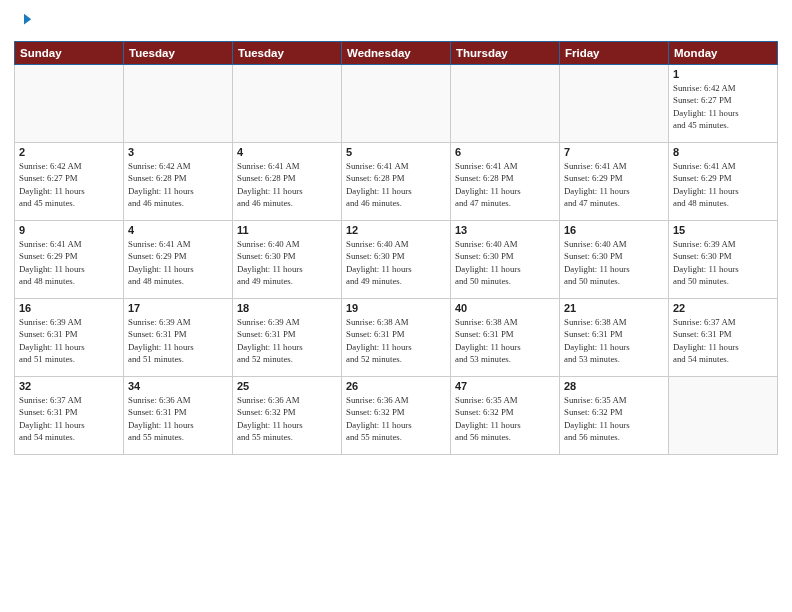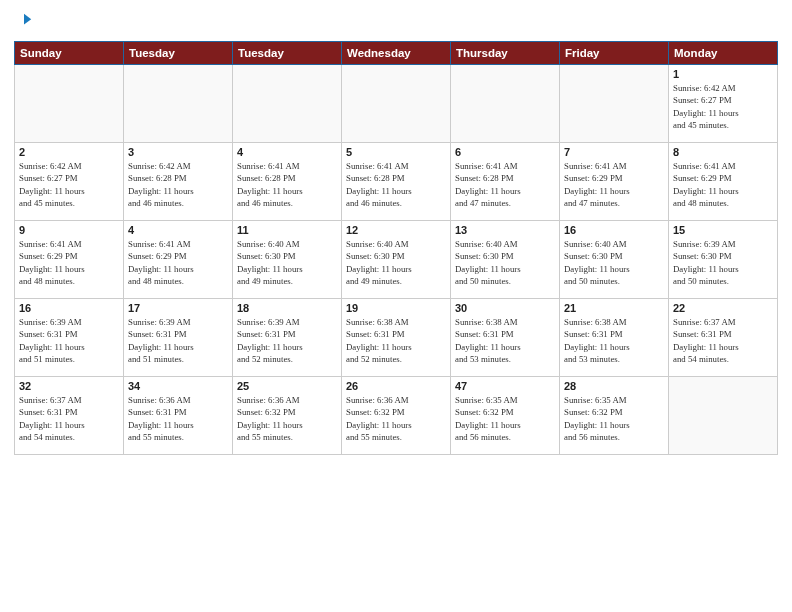--- a/index.html
+++ b/index.html
@@ -270,21 +270,21 @@
 and 52 minutes.</div>
           </td>
           <td>
             <span class="day-num">19</span>
             <div class="day-info" style="white-space: pre-line;">Sunrise: 6:38 AM
 Sunset: 6:31 PM
 Daylight: 11 hours
 and 52 minutes.</div>
           </td>
           <td>
-            <span class="day-num">30</span>
+            <span class="day-num">40</span>
             <div class="day-info" style="white-space: pre-line;">Sunrise: 6:38 AM
 Sunset: 6:31 PM
 Daylight: 11 hours
 and 53 minutes.</div>
           </td>
           <td>
             <span class="day-num">21</span>
             <div class="day-info" style="white-space: pre-line;">Sunrise: 6:38 AM
 Sunset: 6:31 PM
 Daylight: 11 hours

